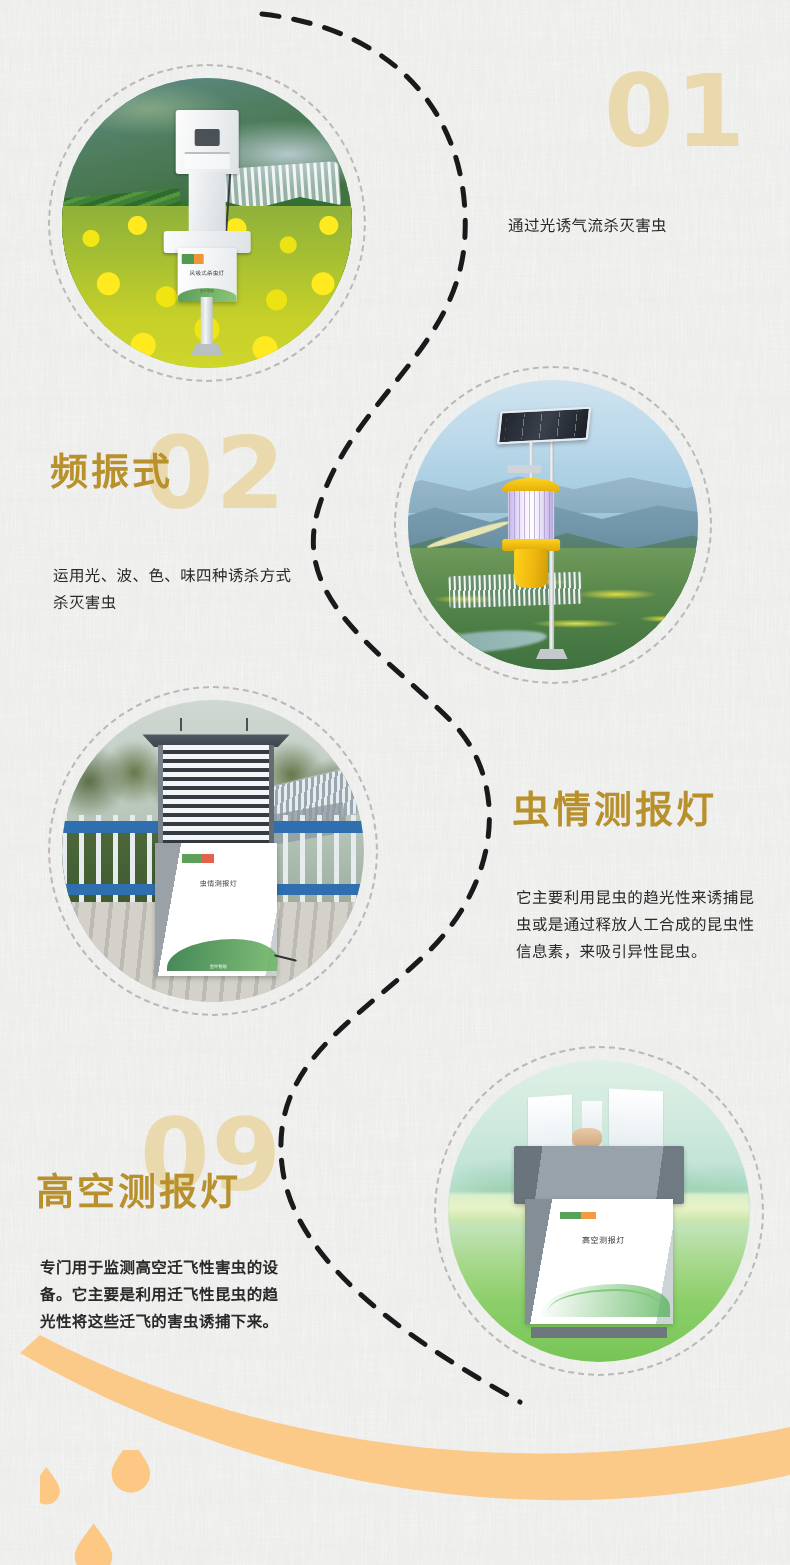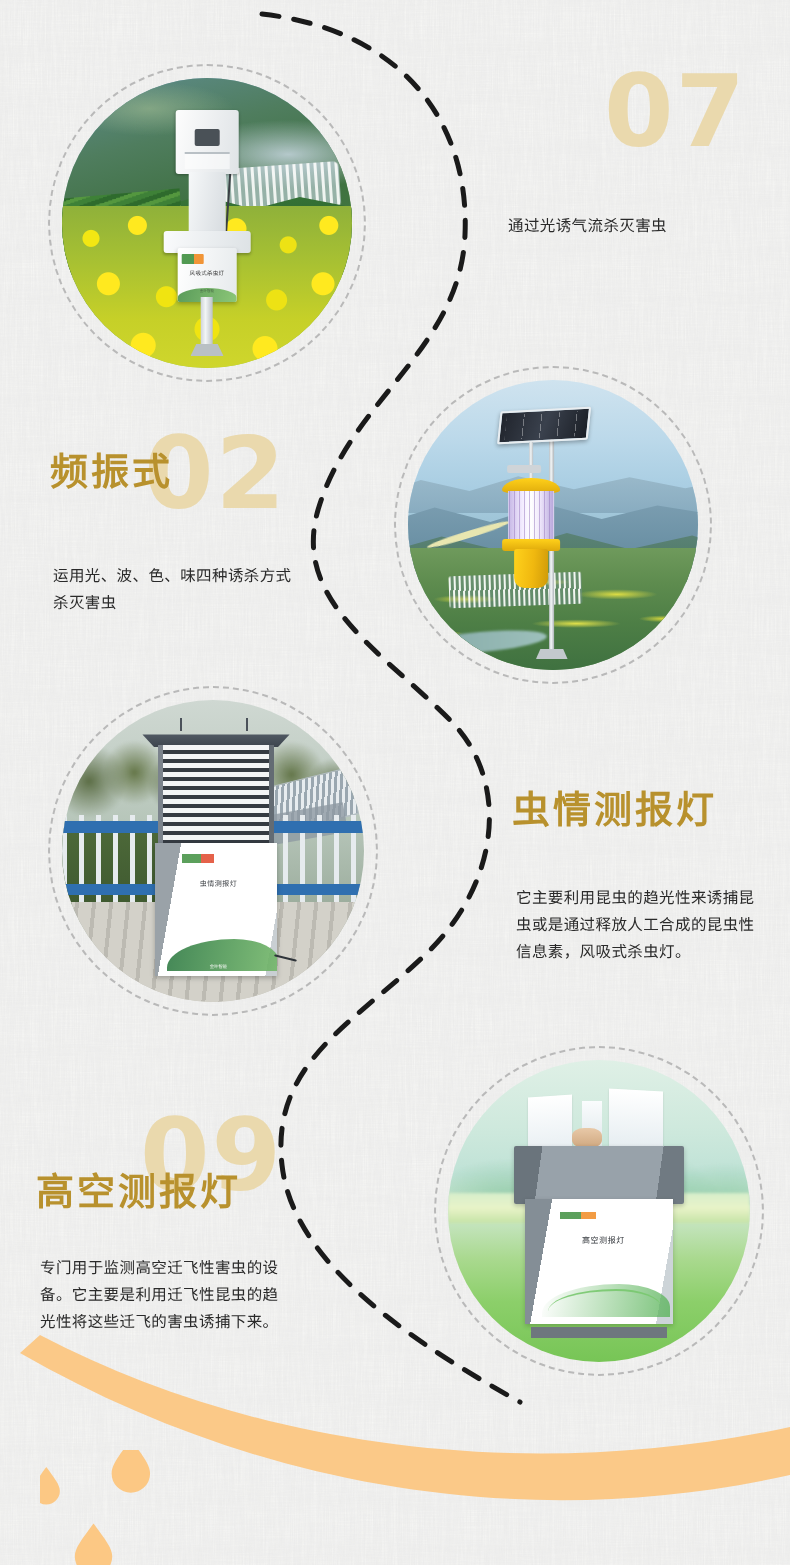--- a/index.html
+++ b/index.html
@@ -74,21 +74,21 @@
   }
   .desc {
     font-size:15.5px;
     color:#2a2a2a;
     line-height:1.75;
     letter-spacing:0.4px;
   }
   .desc.w1 { width:340px; }
   .desc.w2 { width:240px; }
   .desc.w3 { width:250px; }
-  .desc.w4 { width:250px; }
+  .desc.w4 { width:250px;font-weight:bold; }
 
   
   .swoosh { position:absolute; left:0; bottom:0; width:790px; height:230px; z-index:2; }
   .drops  { position:absolute; z-index:3; }
 
   
   .p1-sky{position:absolute;inset:0;background:linear-gradient(170deg,#6f9ab0 0%,#8fb4bf 18%,#9bbfbd 30%,#6d9a63 46%,#4e8444 60%,#6aa04a 72%,#94bb4e 86%,#b9cf52 100%);}
   .p1-far{position:absolute;left:0;top:0;width:100%;height:48%;
     background:
       radial-gradient(ellipse 60% 40% at 78% 55%,rgba(200,215,225,.85),transparent 62%),
@@ -373,38 +373,38 @@
           <div class="p4-logo"></div>
           <div class="p4-lbl">高空测报灯</div>
           <div class="p4-wave"></div>
           <div class="p4-wave2"></div>
         </div>
         <div class="p4-legs"></div>
       </div>
     </div>
   </div>
 
-  <div class="bignum" style="left:604px;top:62px;">07</div>
+  <div class="bignum" style="left:604px;top:62px;">01</div>
   <div class="block" style="left:508px;top:212px;">
     <div class="desc w1">通过光诱气流杀灭害虫</div>
   </div>
 
   <div class="bignum" style="left:144px;top:424px;">02</div>
   <div class="block" style="left:53px;top:562px;">
     <div class="desc w2">运用光、波、色、味四种诱杀方式杀灭害虫</div>
   </div>
   <div class="block" style="left:50px;top:452px;">
     <div class="title">频振式</div>
   </div>
 
   <div class="block" style="left:512px;top:790px;">
     <div class="title">虫情测报灯</div>
   </div>
   <div class="block" style="left:516px;top:884px;">
-    <div class="desc w3">它主要利用昆虫的趋光性来诱捕昆虫或是通过释放人工合成的昆虫性信息素，风吸式杀虫灯。</div>
+    <div class="desc w3">它主要利用昆虫的趋光性来诱捕昆虫或是通过释放人工合成的昆虫性信息素，来吸引异性昆虫。</div>
   </div>
 
   <div class="bignum" style="left:140px;top:1106px;">09</div>
   <div class="block" style="left:36px;top:1172px;">
     <div class="title">高空测报灯</div>
   </div>
   <div class="block" style="left:40px;top:1254px;">
     <div class="desc w4">专门用于监测高空迁飞性害虫的设备。它主要是利用迁飞性昆虫的趋光性将这些迁飞的害虫诱捕下来。</div>
   </div>
 

